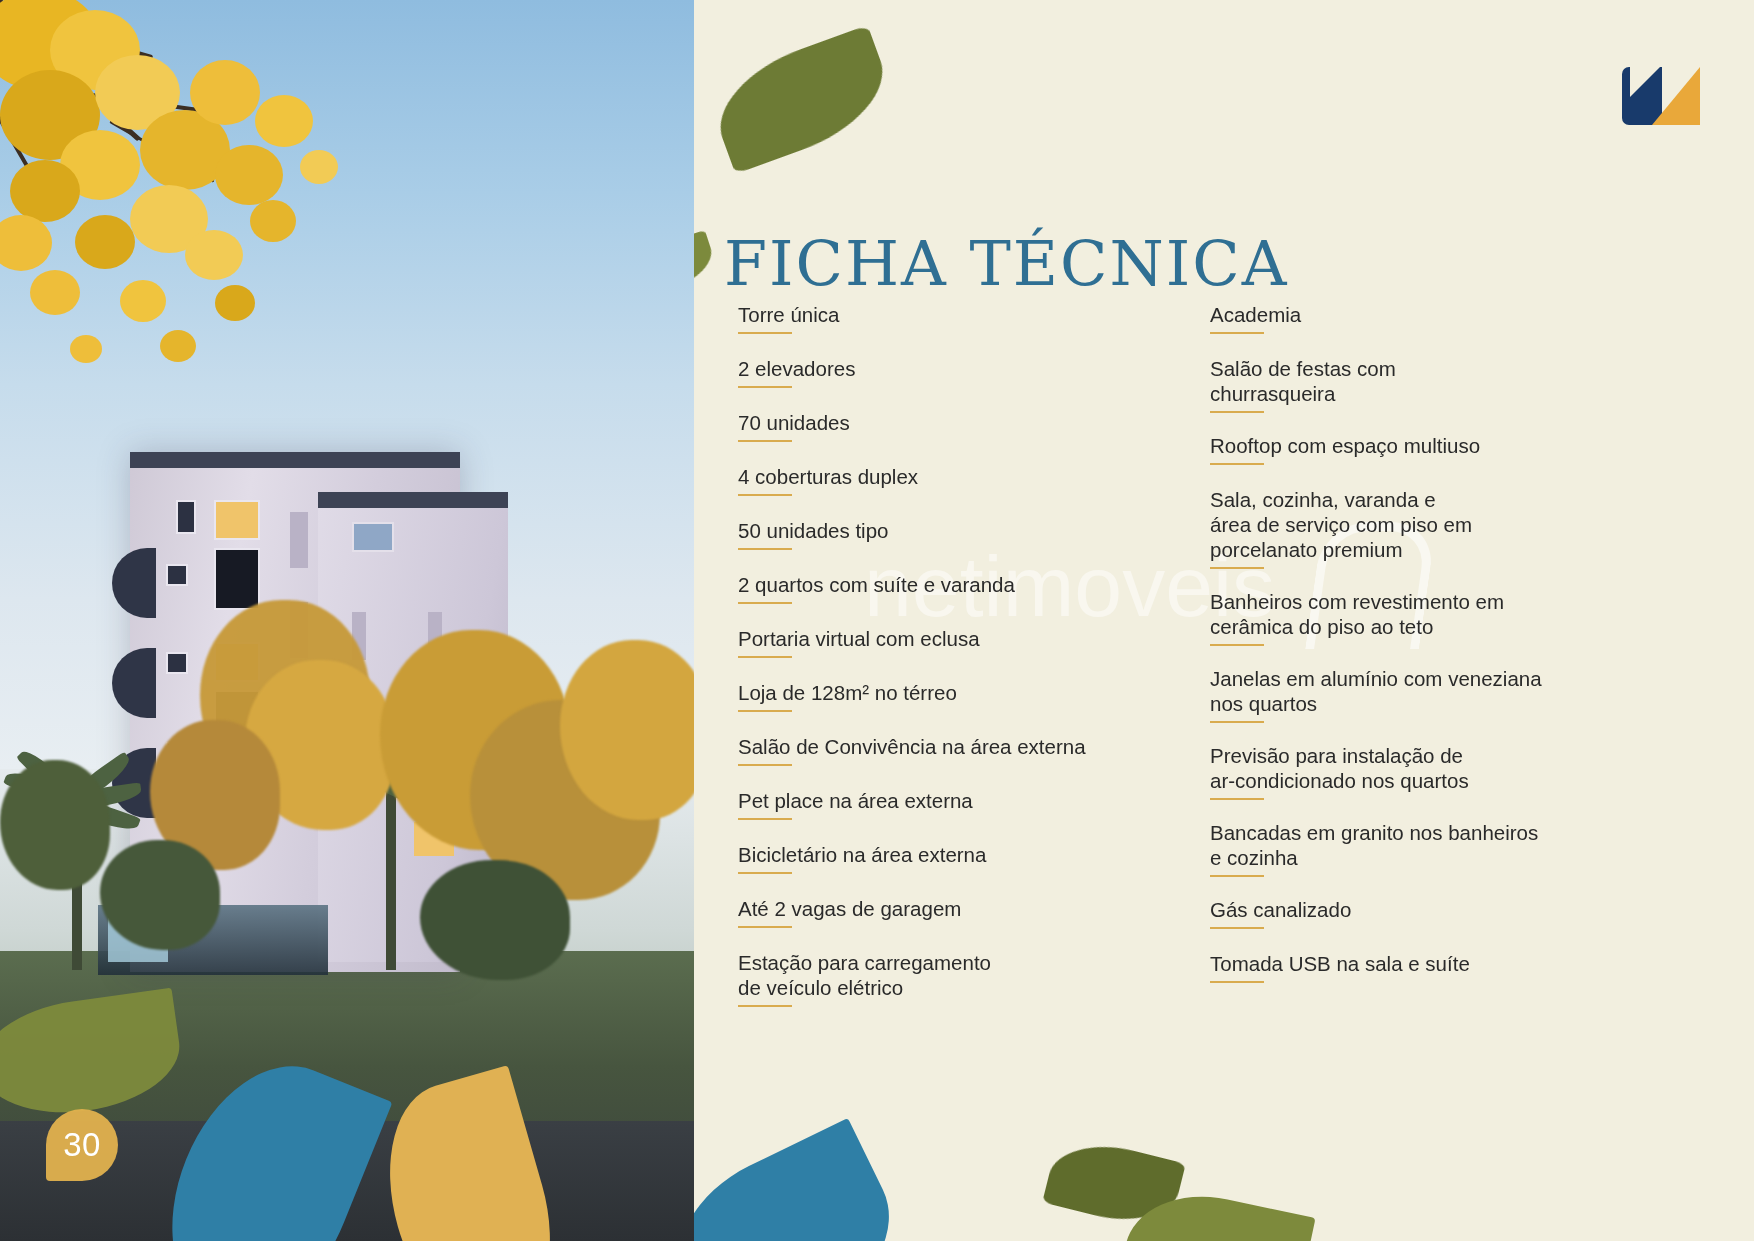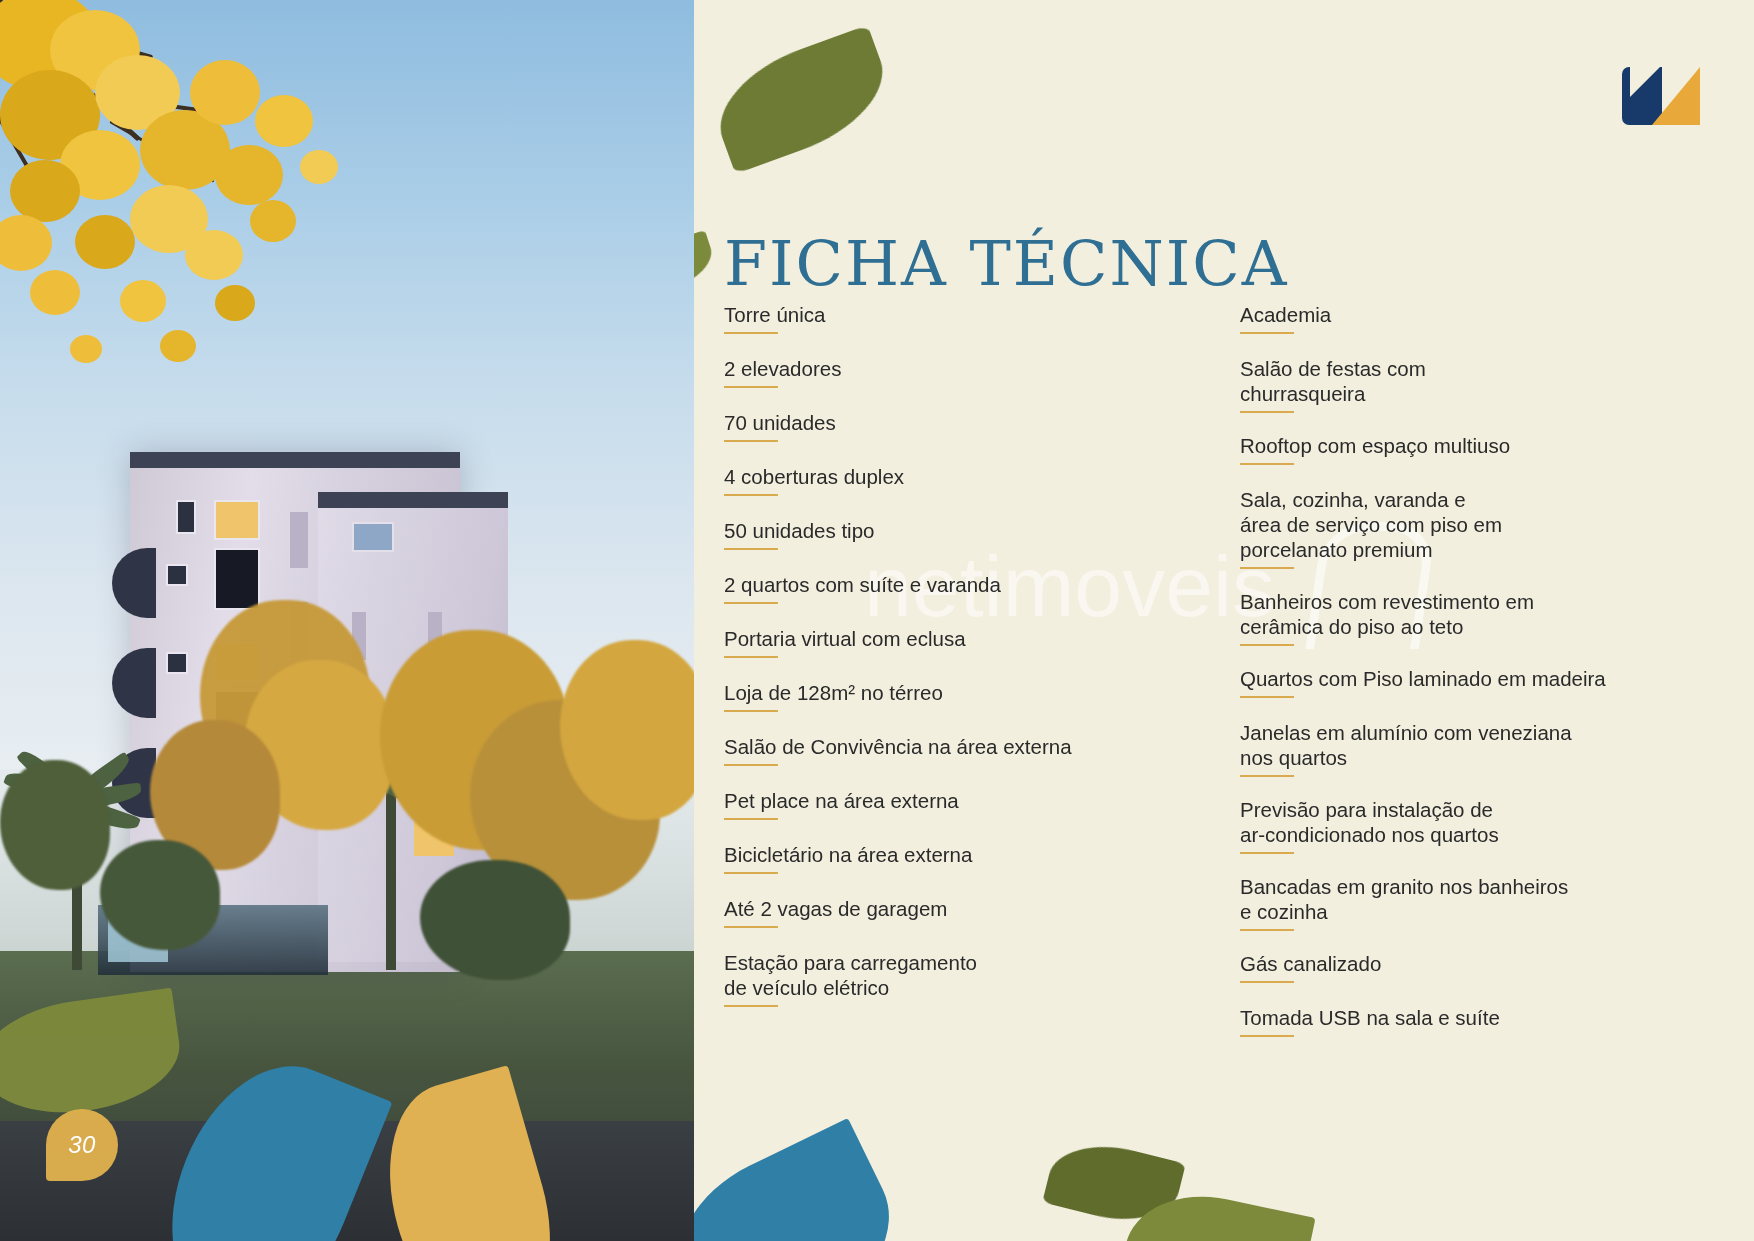--- a/index.html
+++ b/index.html
@@ -113,23 +113,22 @@
   }
   .page-num-badge .dot {
     position:absolute; left:0; top:0; width:72px; height:72px;
     background:#e2b14e;
     border-radius: 50% 50% 50% 4px;
     opacity:.95;
   }
   .page-num-badge span {
     position: relative;
     color: #ffffff;
-    font-size: 24px;
+    font-size: 33px;
     letter-spacing: .5px;
-    font-style: italic;
   }
 
   
   .petal-blue {
     position:absolute;
     background:#2f7fa6;
     border-radius: 50% 4px 50% 50%;
   }
   .petal-gold {
     position:absolute;
@@ -180,24 +179,24 @@
     left: 30px; top: 168px;
     font-family: "DejaVu Serif", serif;
     font-size: 62px;
     letter-spacing: 2px;
     color: #2f6f93;
     font-weight: 400;
   }
 
   .columns {
     position: absolute;
-    left: 30px; top: 285px;
+    left: 44px; top: 285px;
     width: 1000px;
     display: flex;
-    gap: 116px;
+    gap: 72px;
   }
   .col { width: 400px; }
   .col.right { width: 430px; }
 
   .spec-item {
     position: relative;
     font-size: 20.5px;
     line-height: 25px;
     color: #2a2a2a;
     margin-bottom: 22px;
@@ -397,21 +396,20 @@
       <div class="col right">
         <div class="spec-item">Academia</div>
         <div class="spec-item two-line" style="white-space:pre-line;">Salão de festas com
 churrasqueira</div>
         <div class="spec-item">Rooftop com espaço multiuso</div>
         <div class="spec-item two-line" style="white-space:pre-line;">Sala, cozinha, varanda e
 área de serviço com piso em
 porcelanato premium</div>
         <div class="spec-item two-line" style="white-space:pre-line;">Banheiros com revestimento em
 cerâmica do piso ao teto</div>
-        <div class="spec-item">Quartos com Piso laminado em madeira</div>
         <div class="spec-item two-line" style="white-space:pre-line;">Janelas em alumínio com veneziana
 nos quartos</div>
         <div class="spec-item two-line" style="white-space:pre-line;">Previsão para instalação de
 ar-condicionado nos quartos</div>
         <div class="spec-item two-line" style="white-space:pre-line;">Bancadas em granito nos banheiros
 e cozinha</div>
         <div class="spec-item">Gás canalizado</div>
         <div class="spec-item">Tomada USB na sala e suíte</div>
       </div>
     </div>

